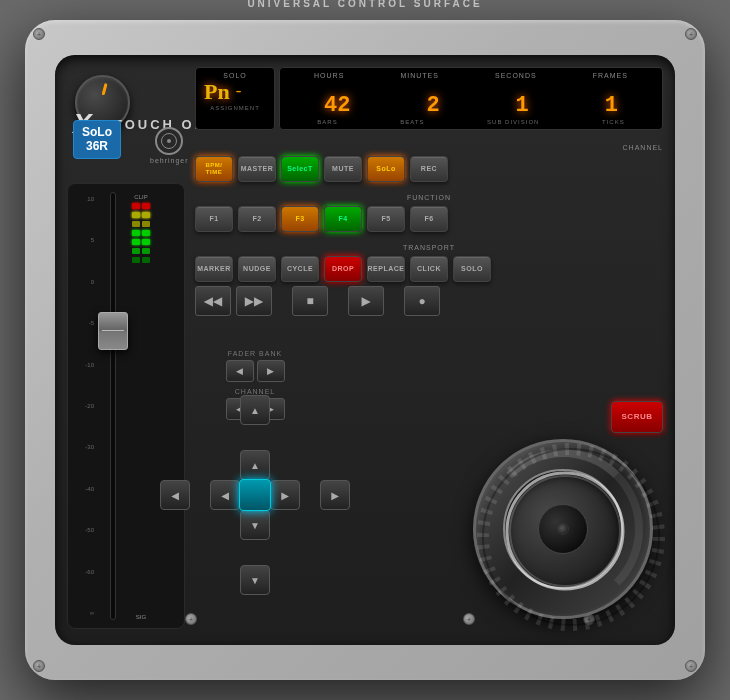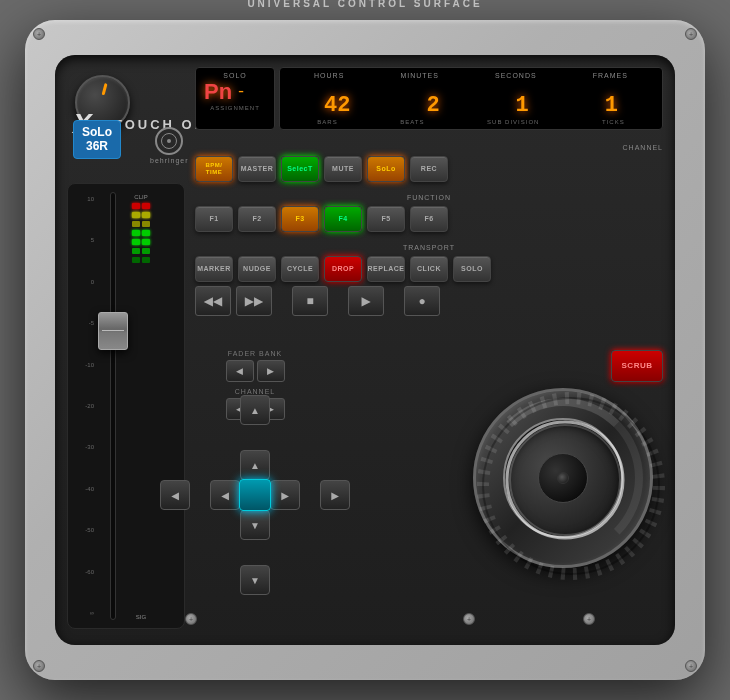--- a/index.html
+++ b/index.html
@@ -56,23 +56,23 @@
       justify-content: space-around;
     }
 
     .display-digits {
       display: flex;
       align-items: center;
       gap: 4px;
     }
 
     .digit-large {
-      color: #ef4444;
+      color: #eab308;
       font-size: 22px;
-      font-family: Liberation Sans, sans-serif;
+      font-family: Liberation Serif, serif;
       font-weight: bold;
       line-height: 1;
       text-shadow: 0 0 8px #ff6600;
       text-align: center;
     }
 
     .digit-dash {
       color: #ff9900;
       font-size: 16px;
       font-family: 'Courier New', monospace;
@@ -647,21 +647,21 @@
             <div class="dpad-btn dpad-up">▲</div>
             <div class="dpad-btn dpad-down">▼</div>
             <div class="dpad-btn dpad-left">◀</div>
             <div class="dpad-btn dpad-right">▶</div>
             <div class="dpad-btn dpad-center" style="background:linear-gradient(180deg,#009ab0,#005566); border-color:#00ccdd; box-shadow:0 0 10px #00ccff; width:32px; height:32px;"></div>
           </div>
         </div>
 
       </div>
 
-      <div style="position:relative; flex:1; display:flex; flex-direction:column; align-items:flex-end;">
+      <div style="position:relative; flex:1; display:flex; flex-direction:column; align-items:flex-end;justify-content:flex-end;">
 
         <div style="margin-bottom:6px; align-self:flex-end;">
           <div class="btn btn-red" style="width:52px; height:32px; font-size:8px;">SCRUB</div>
         </div>
 
         <div style="width:190px; height:190px; position:relative;">
           <div class="jog-outer">
 
             <div class="jog-ring"></div>
 

